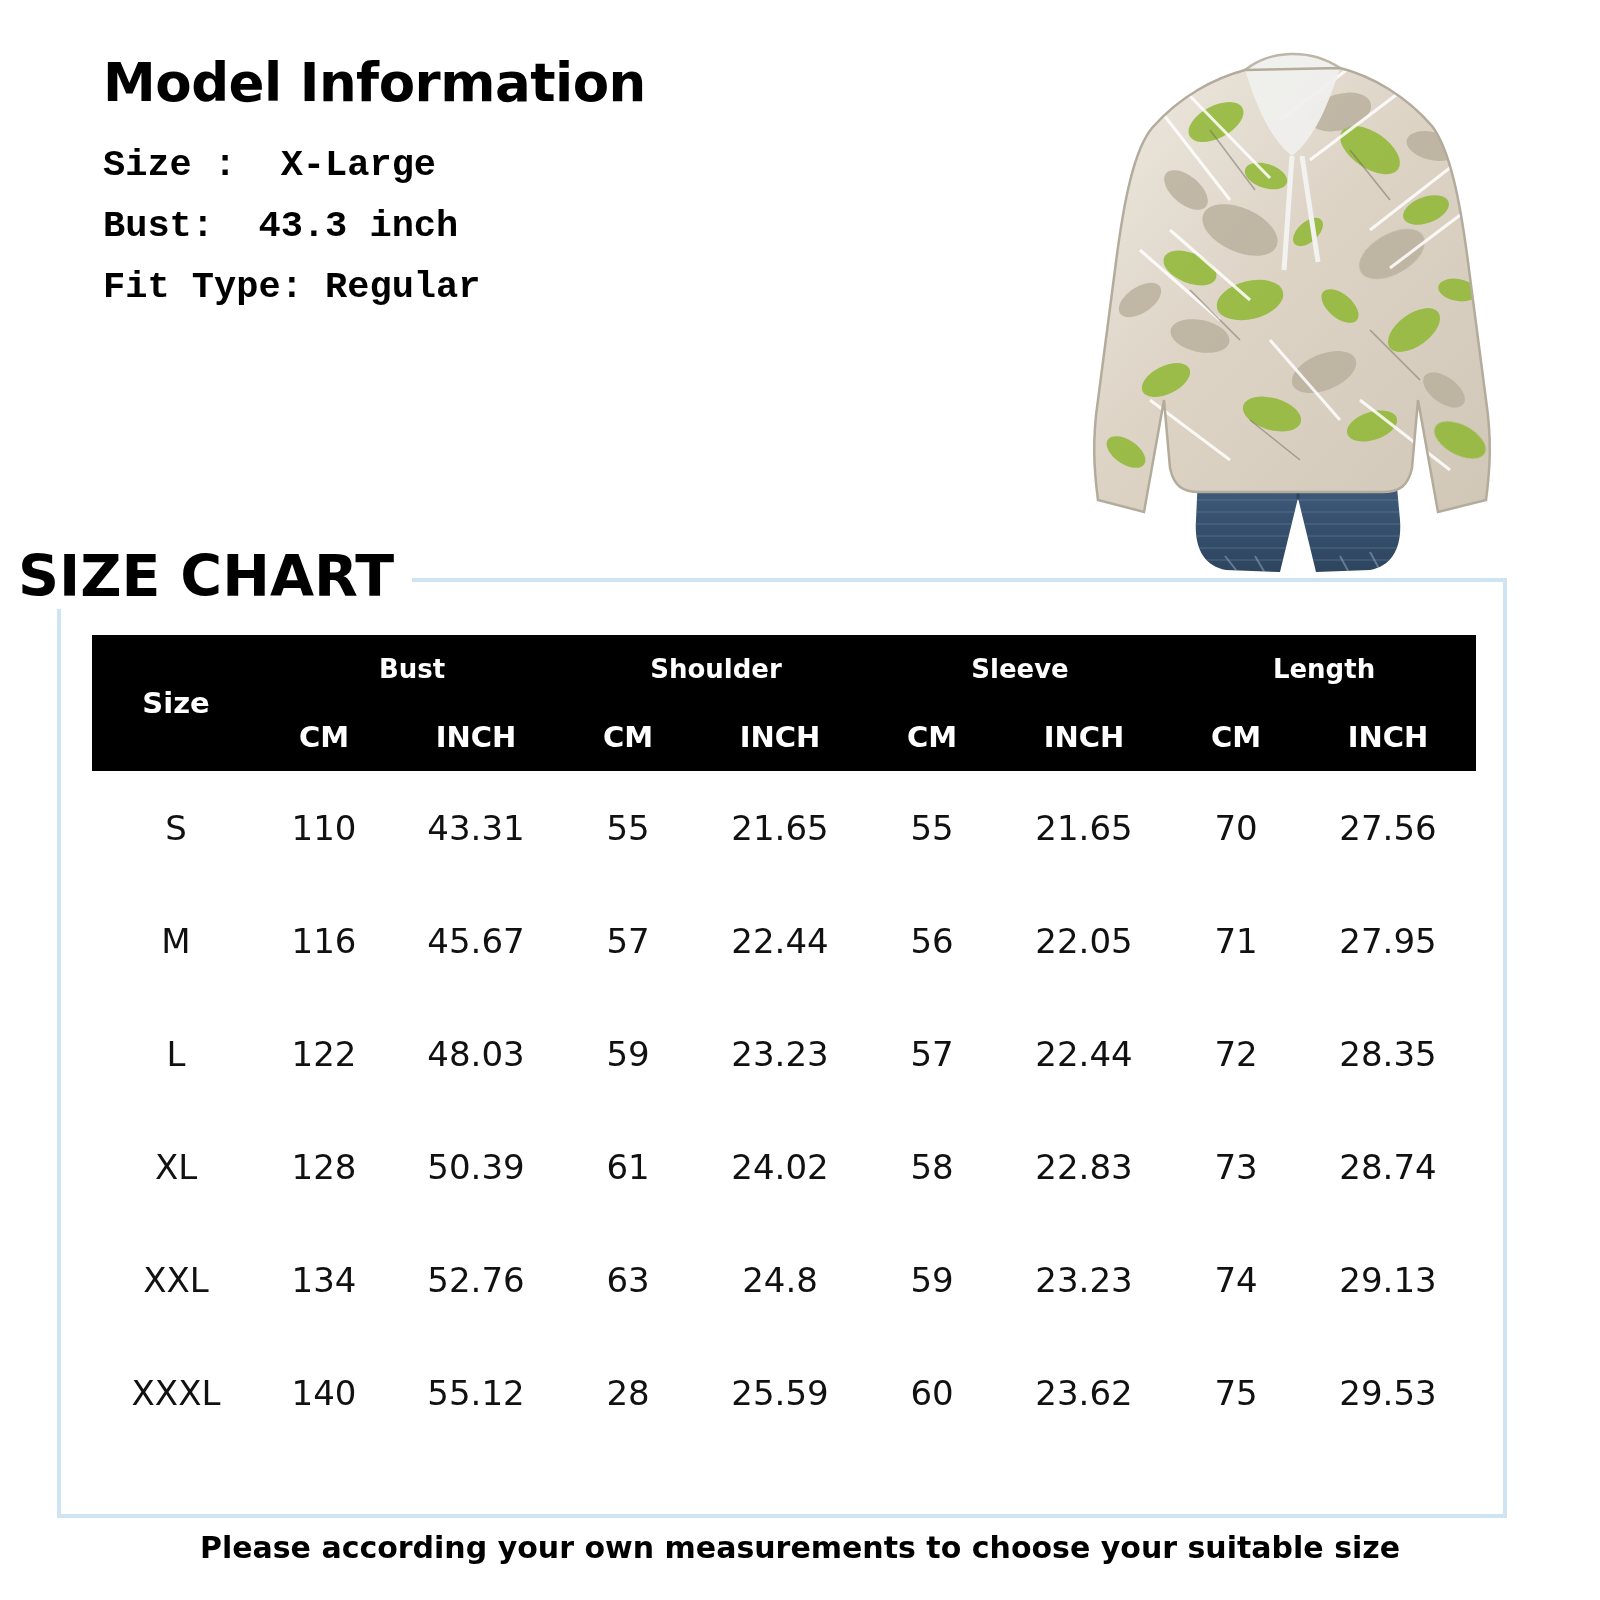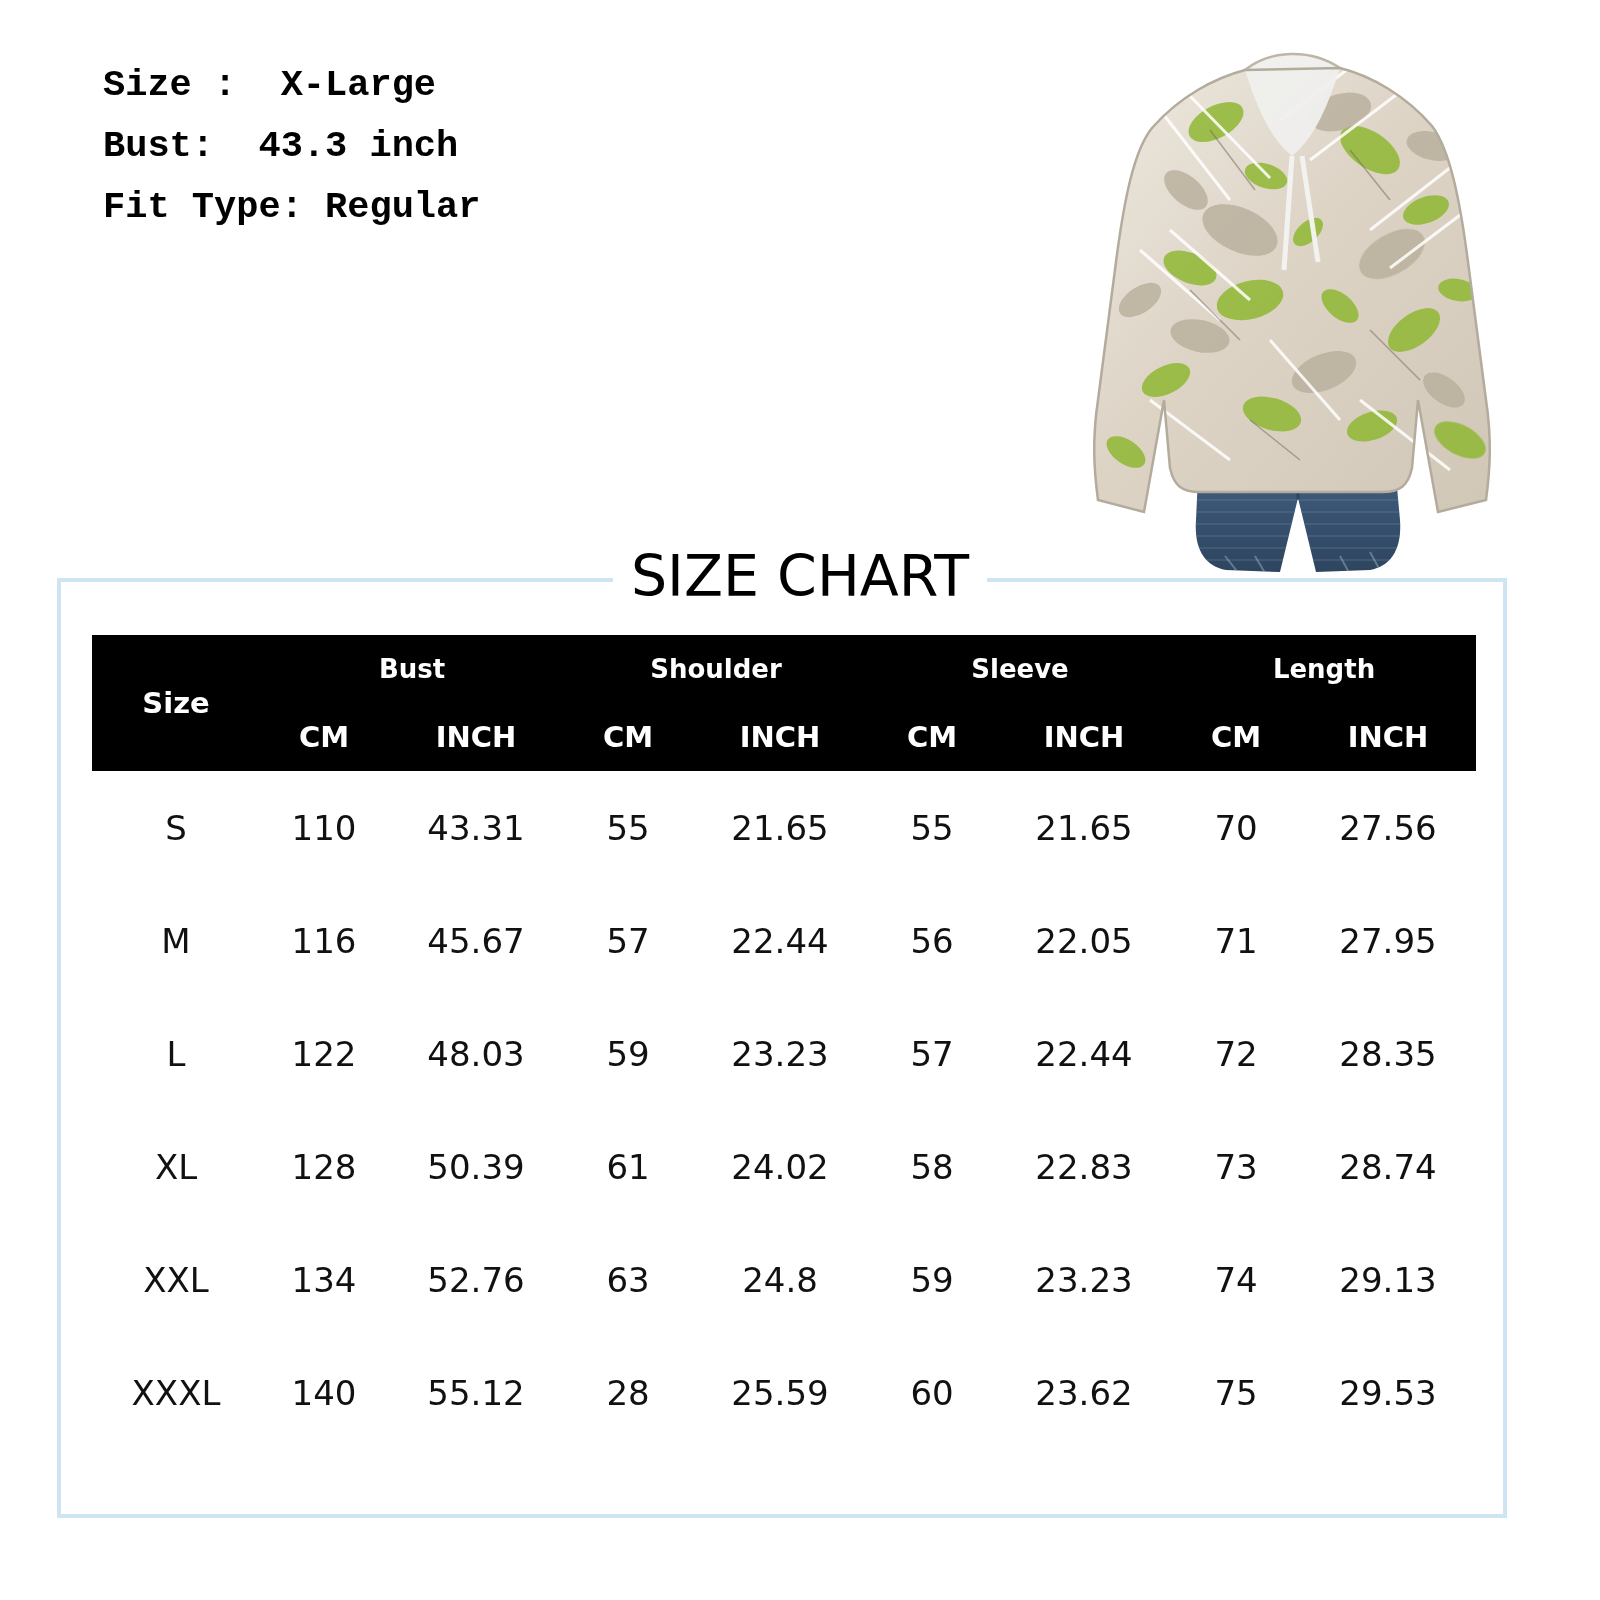--- a/index.html
+++ b/index.html
@@ -59,23 +59,23 @@
     top: 578px;
     width: 1450px;
     height: 940px;
     border: 4px solid #cfe4f2;
     background: #fff;
   }
   .chart-title {
     position: absolute;
     left: 0; right: 0;
     top: 543px;
-    text-align: center;
+    text-align: left;
     font-size: 57px;
-    font-weight: 400;
+    font-weight: 700;
     letter-spacing: 0px;
     color: #000;
     z-index: 5;
     font-family: "DejaVu Sans", sans-serif;
     background: transparent;
   }
   .chart-title span {
     background: #ffffff;
     padding: 0 18px;
   }
@@ -137,20 +137,21 @@
     color: #000;
     font-family: "DejaVu Sans", sans-serif;
   }
 </style>
 </head>
 <body>
 
 <div id="page">
 
   <div class="model-info">
+    <div class="model-title">Model Information</div>
     <div class="model-line">Size :  X-Large</div>
     <div class="model-line">Bust:  43.3 inch</div>
     <div class="model-line">Fit Type: Regular</div>
   </div>
 
   <div class="product-photo">
     <svg width="500" height="590" viewBox="0 0 500 590">
       <defs>
         <linearGradient id="fab" x1="0" y1="0" x2="1" y2="1">
           <stop offset="0%" stop-color="#efeae2"></stop>
@@ -368,14 +369,15 @@
           <td>29.53</td>
         </tr>
       </tbody>
     </table>
   </div>
 
   <div class="chart-title">
     <span>SIZE CHART</span>
   </div>
 
+  <div class="footer-note">Please according your own measurements to choose your suitable size</div>
 
 </div>
 
 </body></html>

